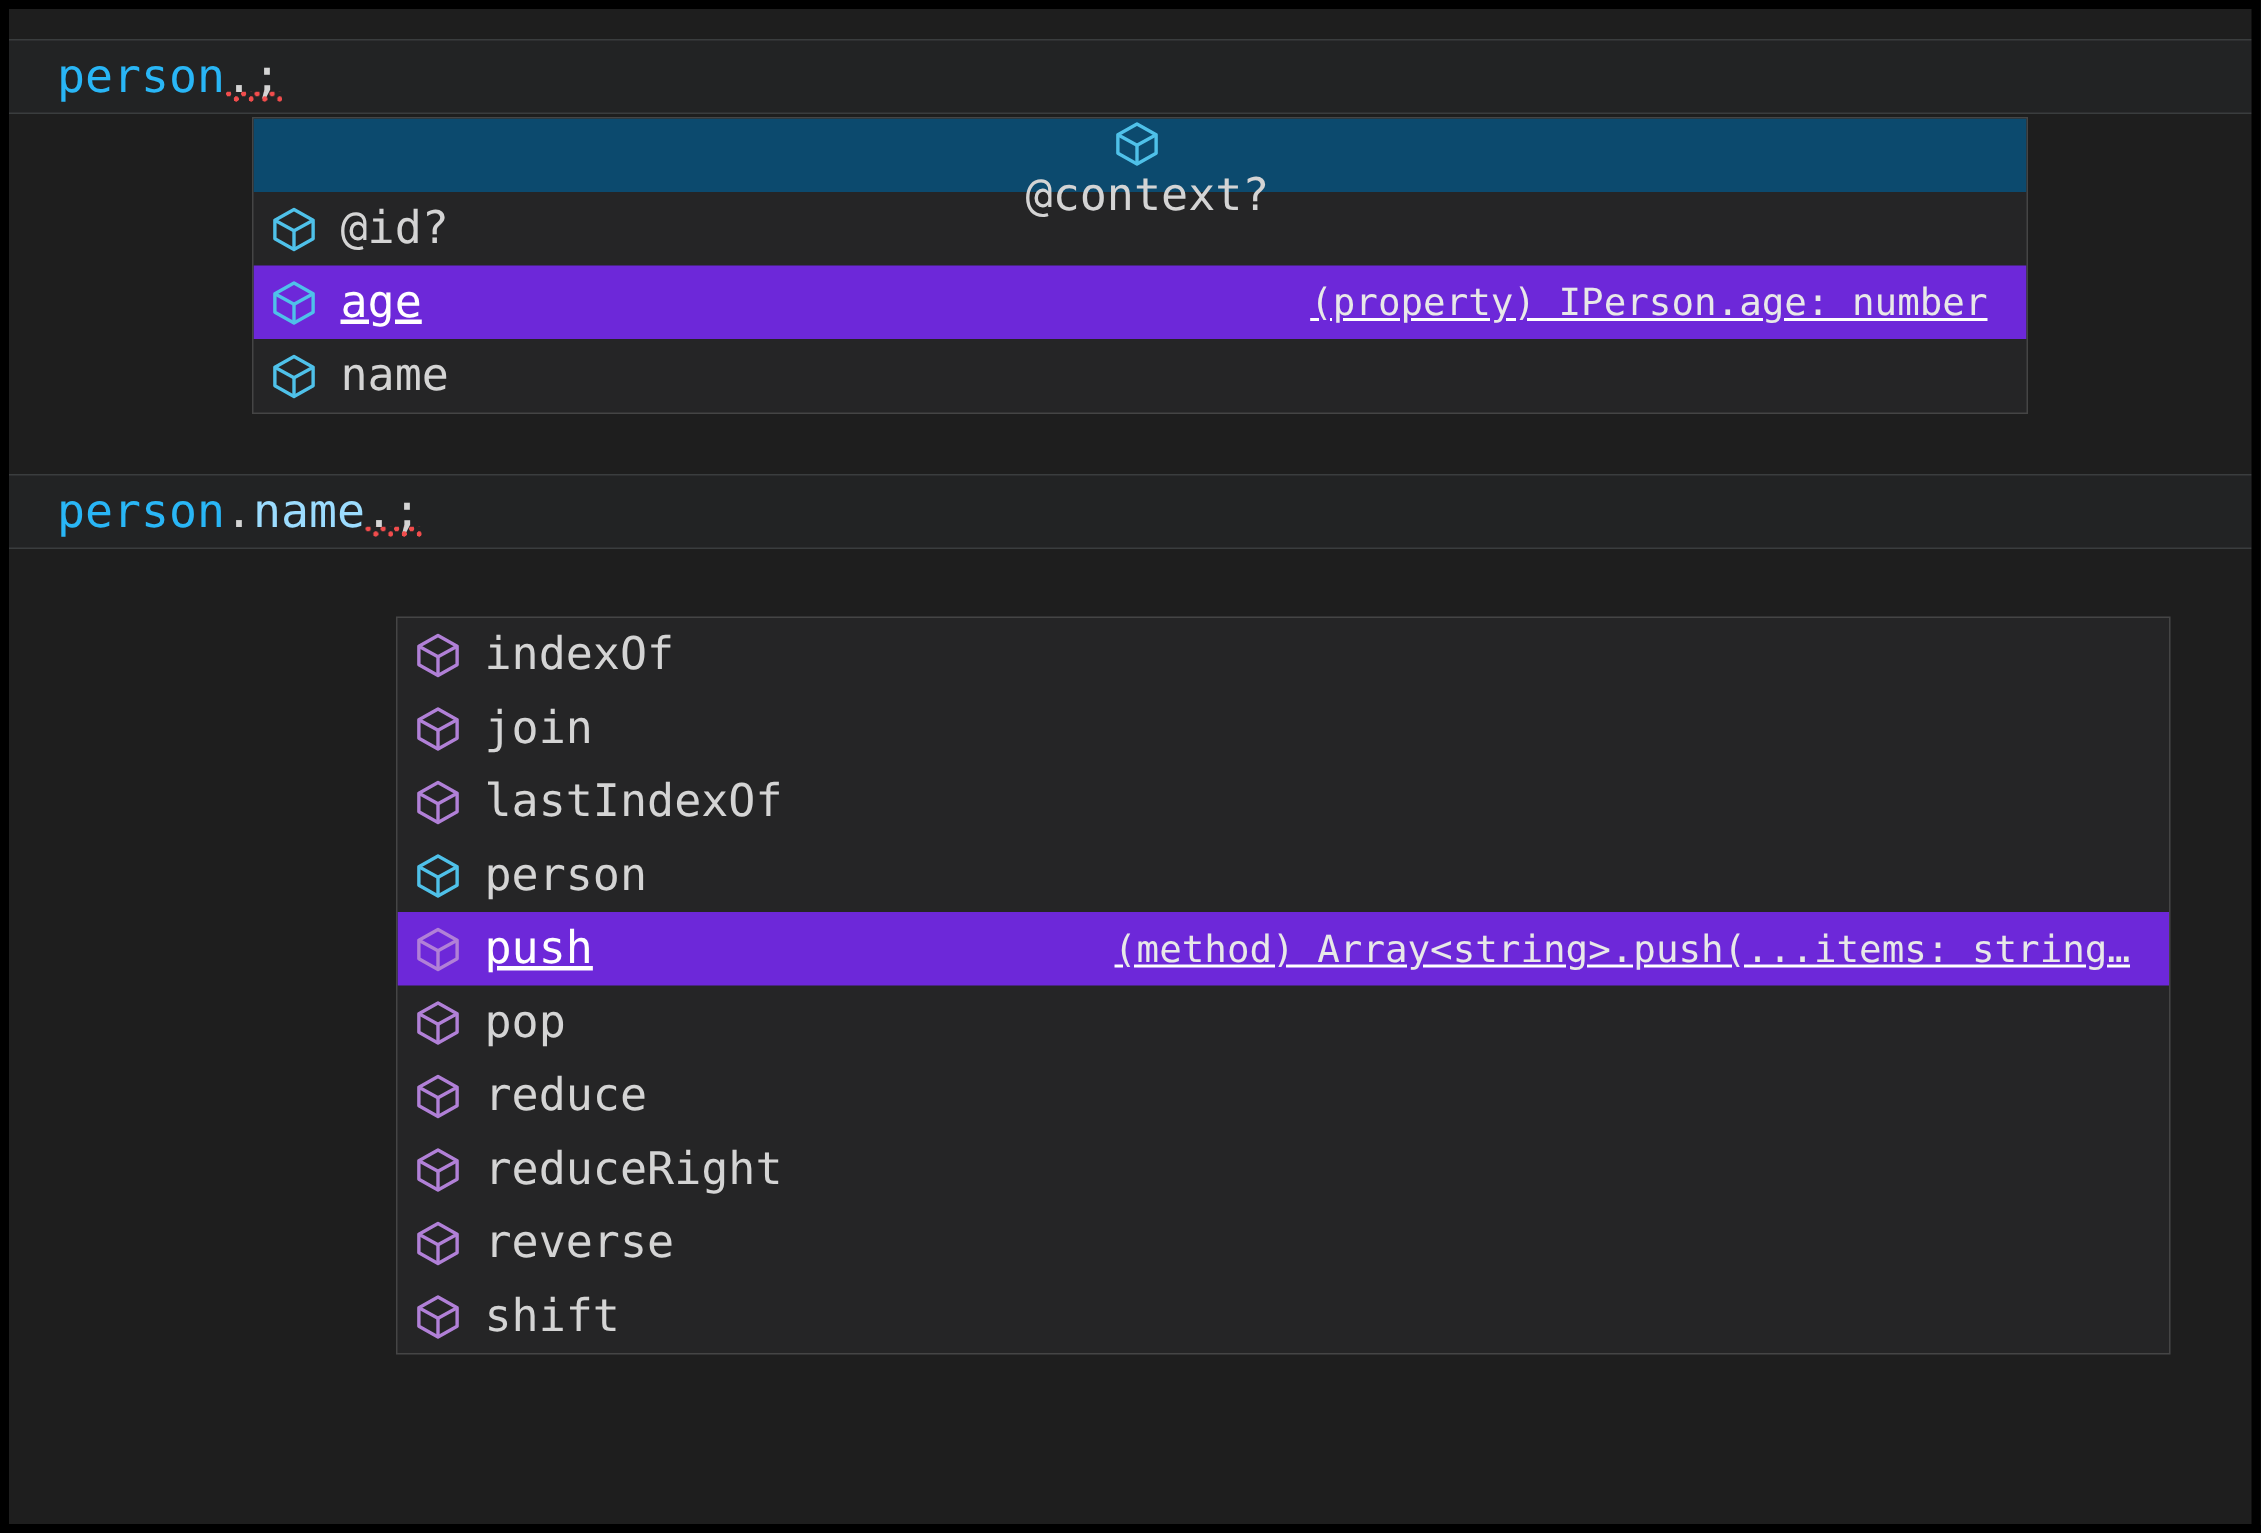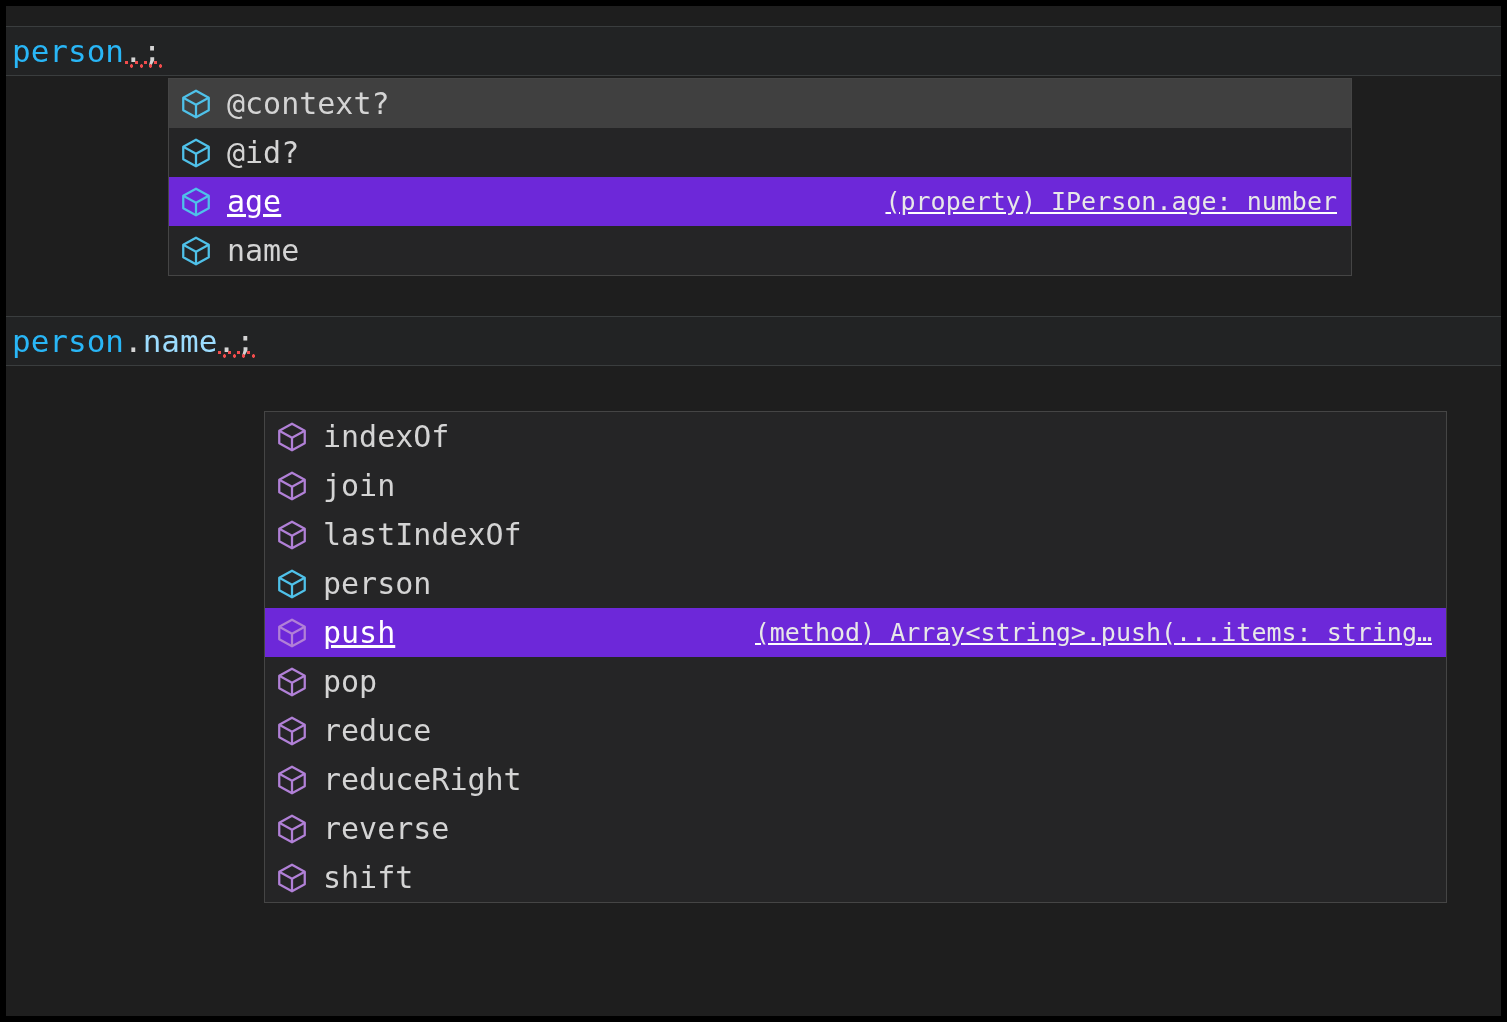--- a/index.html
+++ b/index.html
@@ -35,21 +35,21 @@
     white-space: pre;
     font-size: 31px;
     letter-spacing: 0px;
     color: #D4D4D4;
   }
   .code-line.current {
     background: #222324;
     border-top: 1px solid #3A3D3E;
     border-bottom: 1px solid #3A3D3E;
   }
-  .code-line .txt { padding-left: 6px; position: relative; }
+  .code-line .txt { padding-left: 32px; position: relative; }
 
   .tok-var     { color: #29B6F6; }
   .tok-prop    { color: #9CDCFE; }
   .tok-punct   { color: #D4D4D4; }
 
   
   .squig {
     position: absolute;
     bottom: 1px;
     height: 7px;
@@ -72,34 +72,34 @@
   .sg-row {
     display: flex;
     align-items: center;
     height: 49px;
     box-sizing: border-box;
     padding-left: 10px;
     position: relative;
     color: #D4D4D4;
     font-size: 30px;
   }
-  .sg-row.hover    { background: #404040; }
+  .sg-row.hover    { background: #0c4a6e; flex-direction: column; }
   .sg-row.selected { background: #6d28d9; color: #FFFFFF; text-decoration: underline; }
 
   .sg-icon {
     width: 34px;
     height: 34px;
     flex: 0 0 34px;
     margin-right: 14px;
     display: block;
   }
   .sg-label { flex: 0 0 auto; white-space: pre; }
   .sg-detail {
     margin-left: auto;
-    padding-right: 14px;
+    padding-right: 26px;
     font-size: 25px;
     color: #E8E8E8;
     white-space: pre;
     overflow: hidden;
     text-overflow: clip;
     text-align: center;
   }
 </style>
 </head>
 <body>

